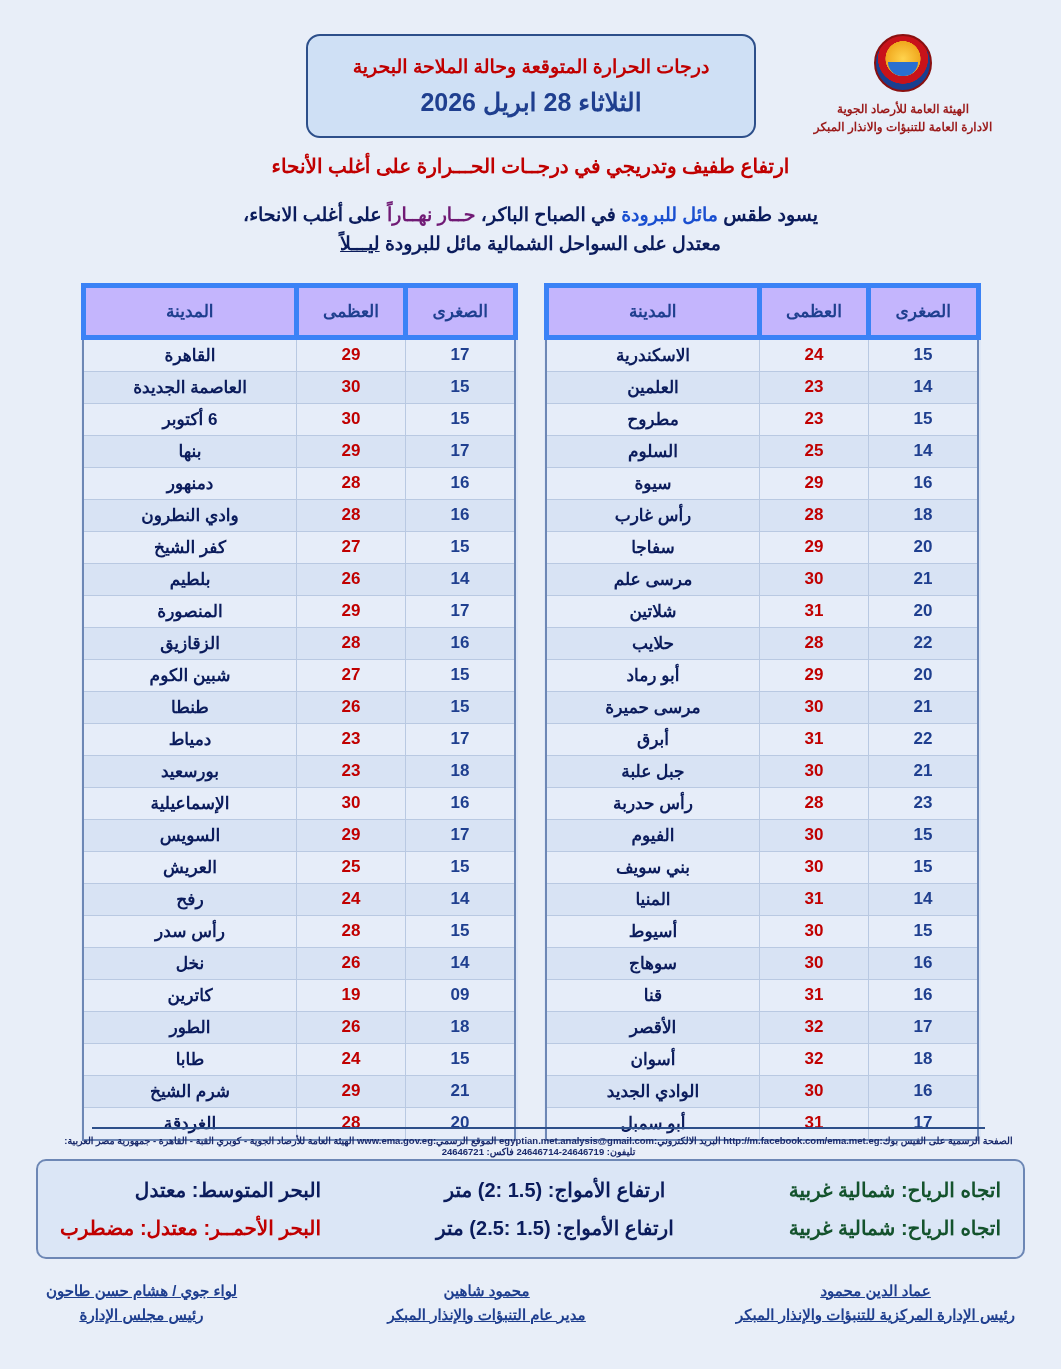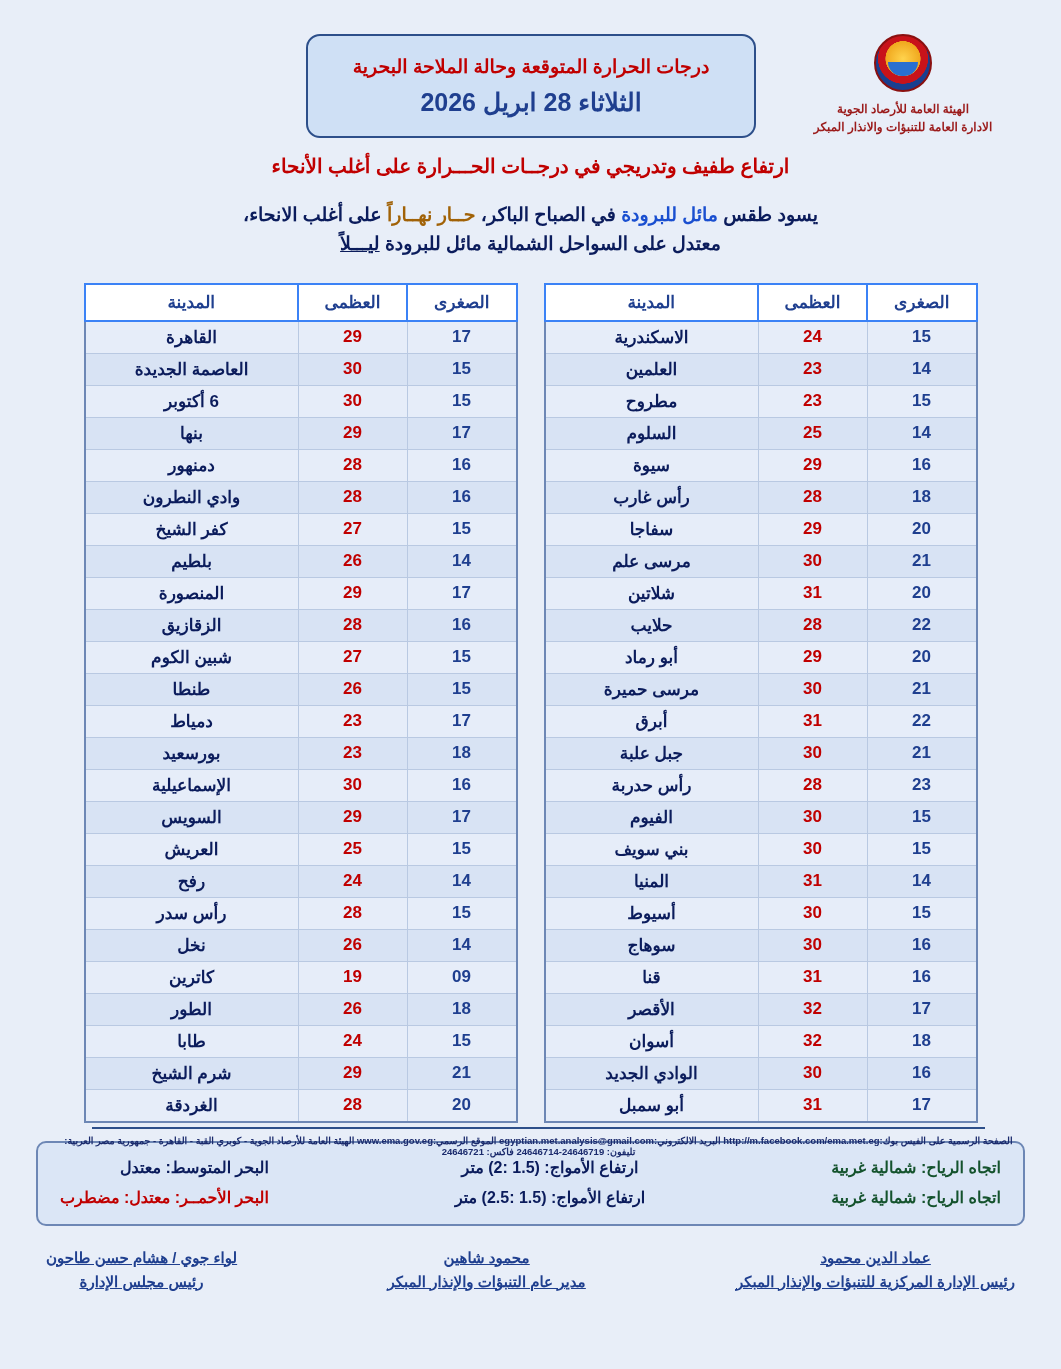--- a/index.html
+++ b/index.html
@@ -42,38 +42,38 @@
   
   .banner{
     text-align:center;color:#c00000;font-size:20px;font-weight:bold;
     margin-top:4px;
   }
   .summary{
     text-align:center;color:#0b1c5c;font-size:19px;font-weight:bold;
     line-height:1.55;margin-top:22px;padding:0 110px;
   }
   .summary .blue{color:#1a4fd0;}
-  .summary .red{color:#a16207;}
+  .summary .red{color:#701a75;}
   .summary .u{text-decoration:underline;}
 
   
   .tables{
     display:flex;justify-content:center;gap:26px;margin-top:24px;
   }
   table.tbl{
     border-collapse:collapse;
     border:2px solid #6d87b5;
     background:#dfe8f7;
   }
   table.tbl th{
-    background:#ffffff;
+    background:#c4b5fd;
     color:#1f3f8f;
     font-size:17px;font-weight:bold;
-    border:2px solid #3b82f6;
-    padding:7px 6px;
+    border:5px solid #3b82f6;
+    padding:13px 6px;
   }
   table.tbl td{
     border:1px solid #b9c9e2;
     font-size:17px;font-weight:bold;
     padding:5px 6px;
     text-align:center;
   }
   td.city{color:#0b1c5c;width:200px;text-align:center;}
   td.max{color:#c00000;width:96px;}
   td.min{color:#1f3f8f;width:96px;}
@@ -81,21 +81,21 @@
   tr:nth-child(even) td{background:#d8e3f4;}
 
   
   .sea-box{
     margin:18px 36px 0 36px;
     border:2px solid #6d87b5;border-radius:10px;
     background:#dbe6f6;
     display:flex;align-items:center;justify-content:space-between;
     padding:10px 22px;box-sizing:border-box;
   }
-  .sea-col{font-size:16px;font-weight:bold;line-height:1.9;}
+  .sea-col{font-size:20px;font-weight:bold;line-height:1.9;}
   .sea-col.r{color:#0b1c5c;text-align:right;}
   .sea-col .mid{color:#0b1c5c;}
   .sea-col .dist{color:#c00000;}
   .sea-col.c{color:#0b1c5c;text-align:center;}
   .sea-col.l{color:#14532d;text-align:center;}
 
   
   .sign{
     display:flex;justify-content:space-between;
     padding:20px 46px 0 46px;color:#1f3f8f;font-size:15px;font-weight:bold;

